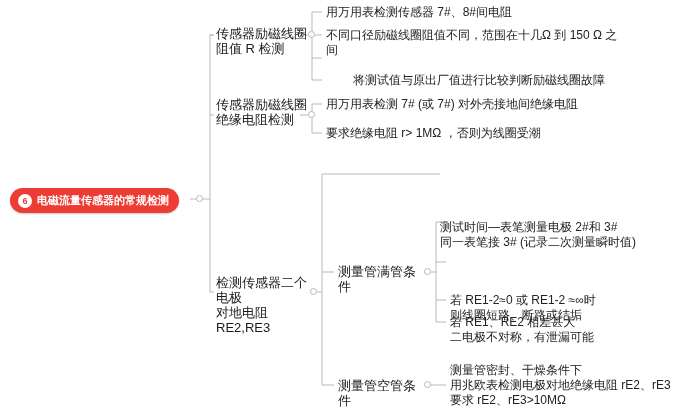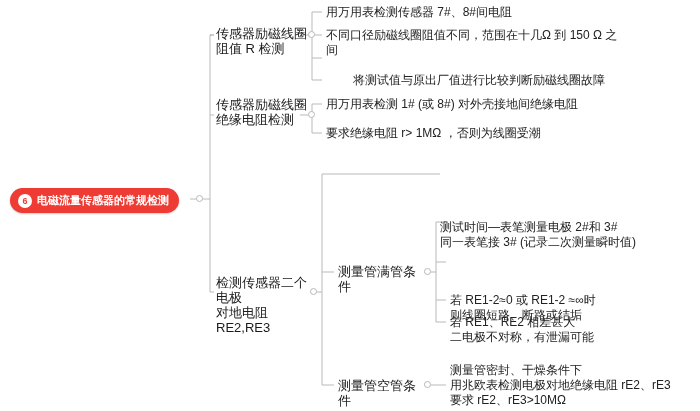--- a/index.html
+++ b/index.html
@@ -126,21 +126,21 @@
   <div class="node l2" style="left:216px;top:26px;width:92px;text-align:left;">传感器励磁线圈
 阻值 R 检测</div>
 
   <div class="node leaf" style="left:326px;top:5px;width:250px;">用万用表检测传感器 7#、8#间电阻</div>
   <div class="node leaf" style="left:326px;top:28px;width:300px;">不同口径励磁线圈阻值不同，范围在十几Ω 到 150 Ω 之间</div>
   <div class="node leaf" style="left:326px;top:73px;width:300px;margin-left:27px;">将测试值与原出厂值进行比较判断励磁线圈故障</div>
 
   <div class="node l2" style="left:216px;top:97px;width:92px;">传感器励磁线圈
 绝缘电阻检测</div>
 
-  <div class="node leaf" style="left:326px;top:97px;width:310px;">用万用表检测 1# (或 8#) 对外壳接地间绝缘电阻</div>
+  <div class="node leaf" style="left:326px;top:97px;width:310px;">用万用表检测 7# (或 7#) 对外壳接地间绝缘电阻</div>
   <div class="node leaf" style="left:326px;top:126px;width:310px;">要求绝缘电阻 r&gt; 1MΩ ，否则为线圈受潮</div>
 
   <div class="node l2" style="left:216px;top:275px;width:98px;">检测传感器二个电极
 对地电阻 RE2,RE3</div>
 
 
   <div class="node l2" style="left:338px;top:264px;width:88px;">测量管满管条件</div>
 
   <div class="node leaf" style="left:440px;top:208px;width:240px;margin-top:12px;">测试时间—表笔测量电极 2#和 3#
 同一表笔接 3# (记录二次测量瞬时值)</div>

